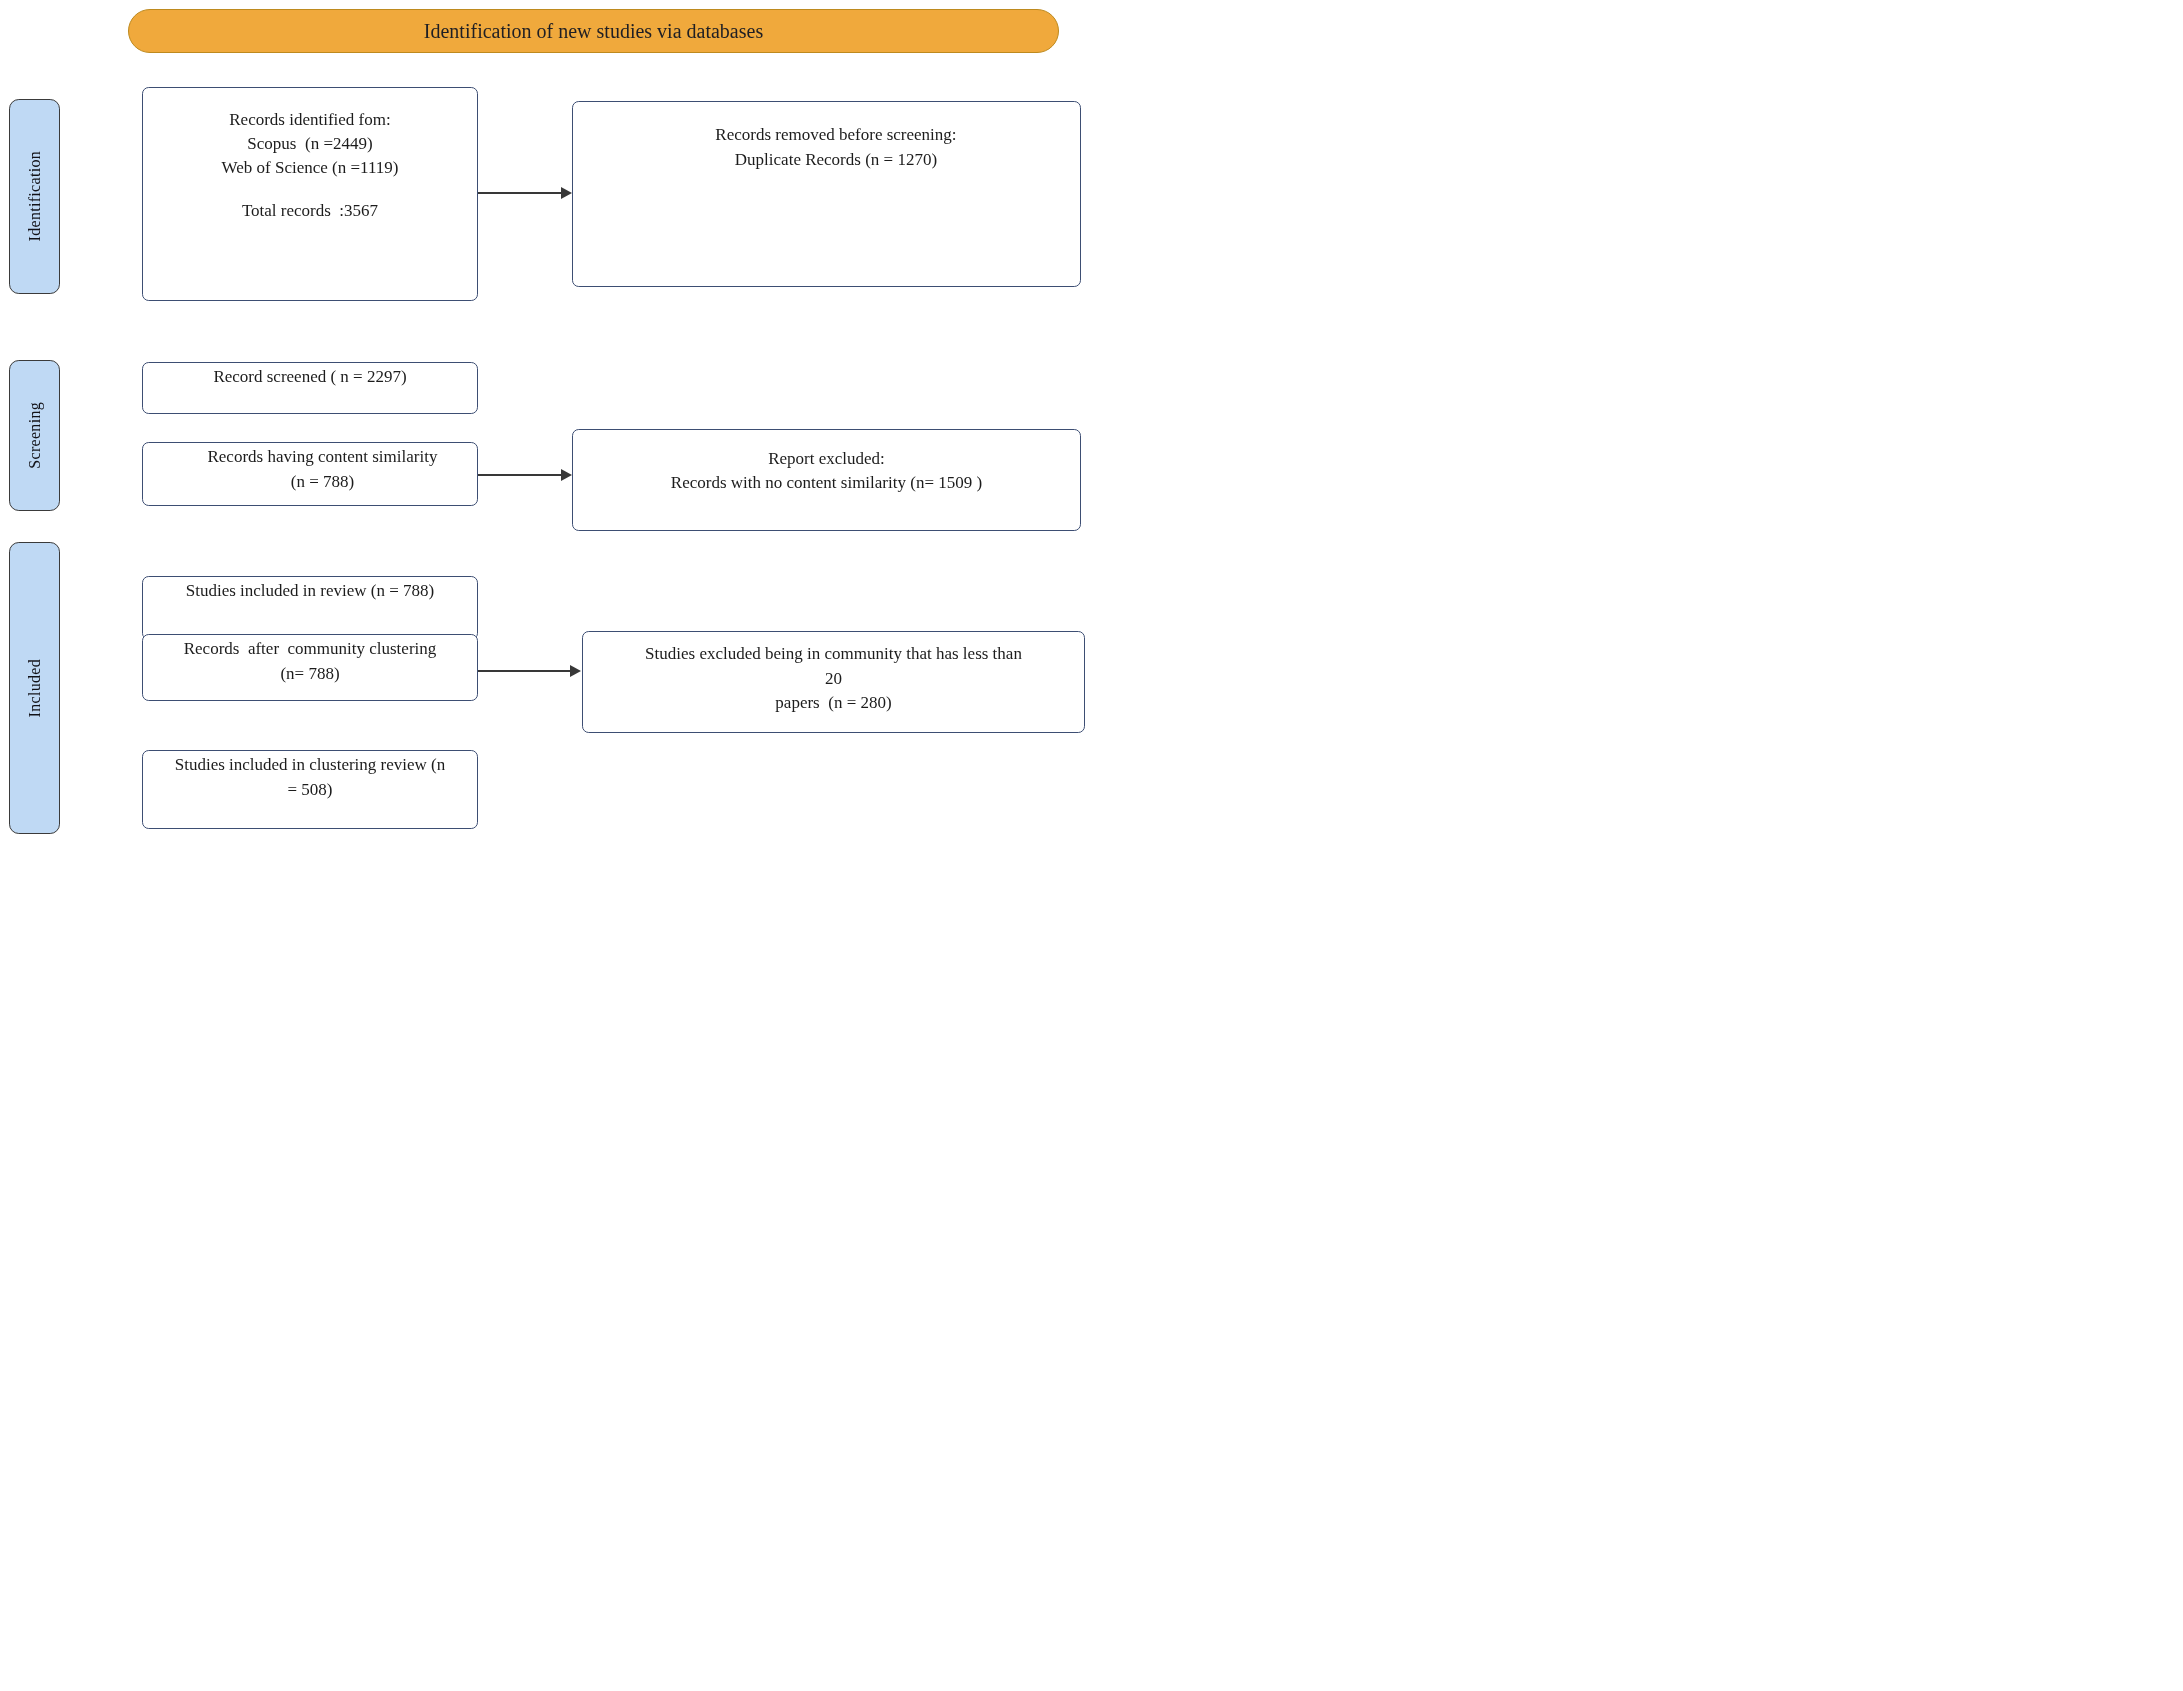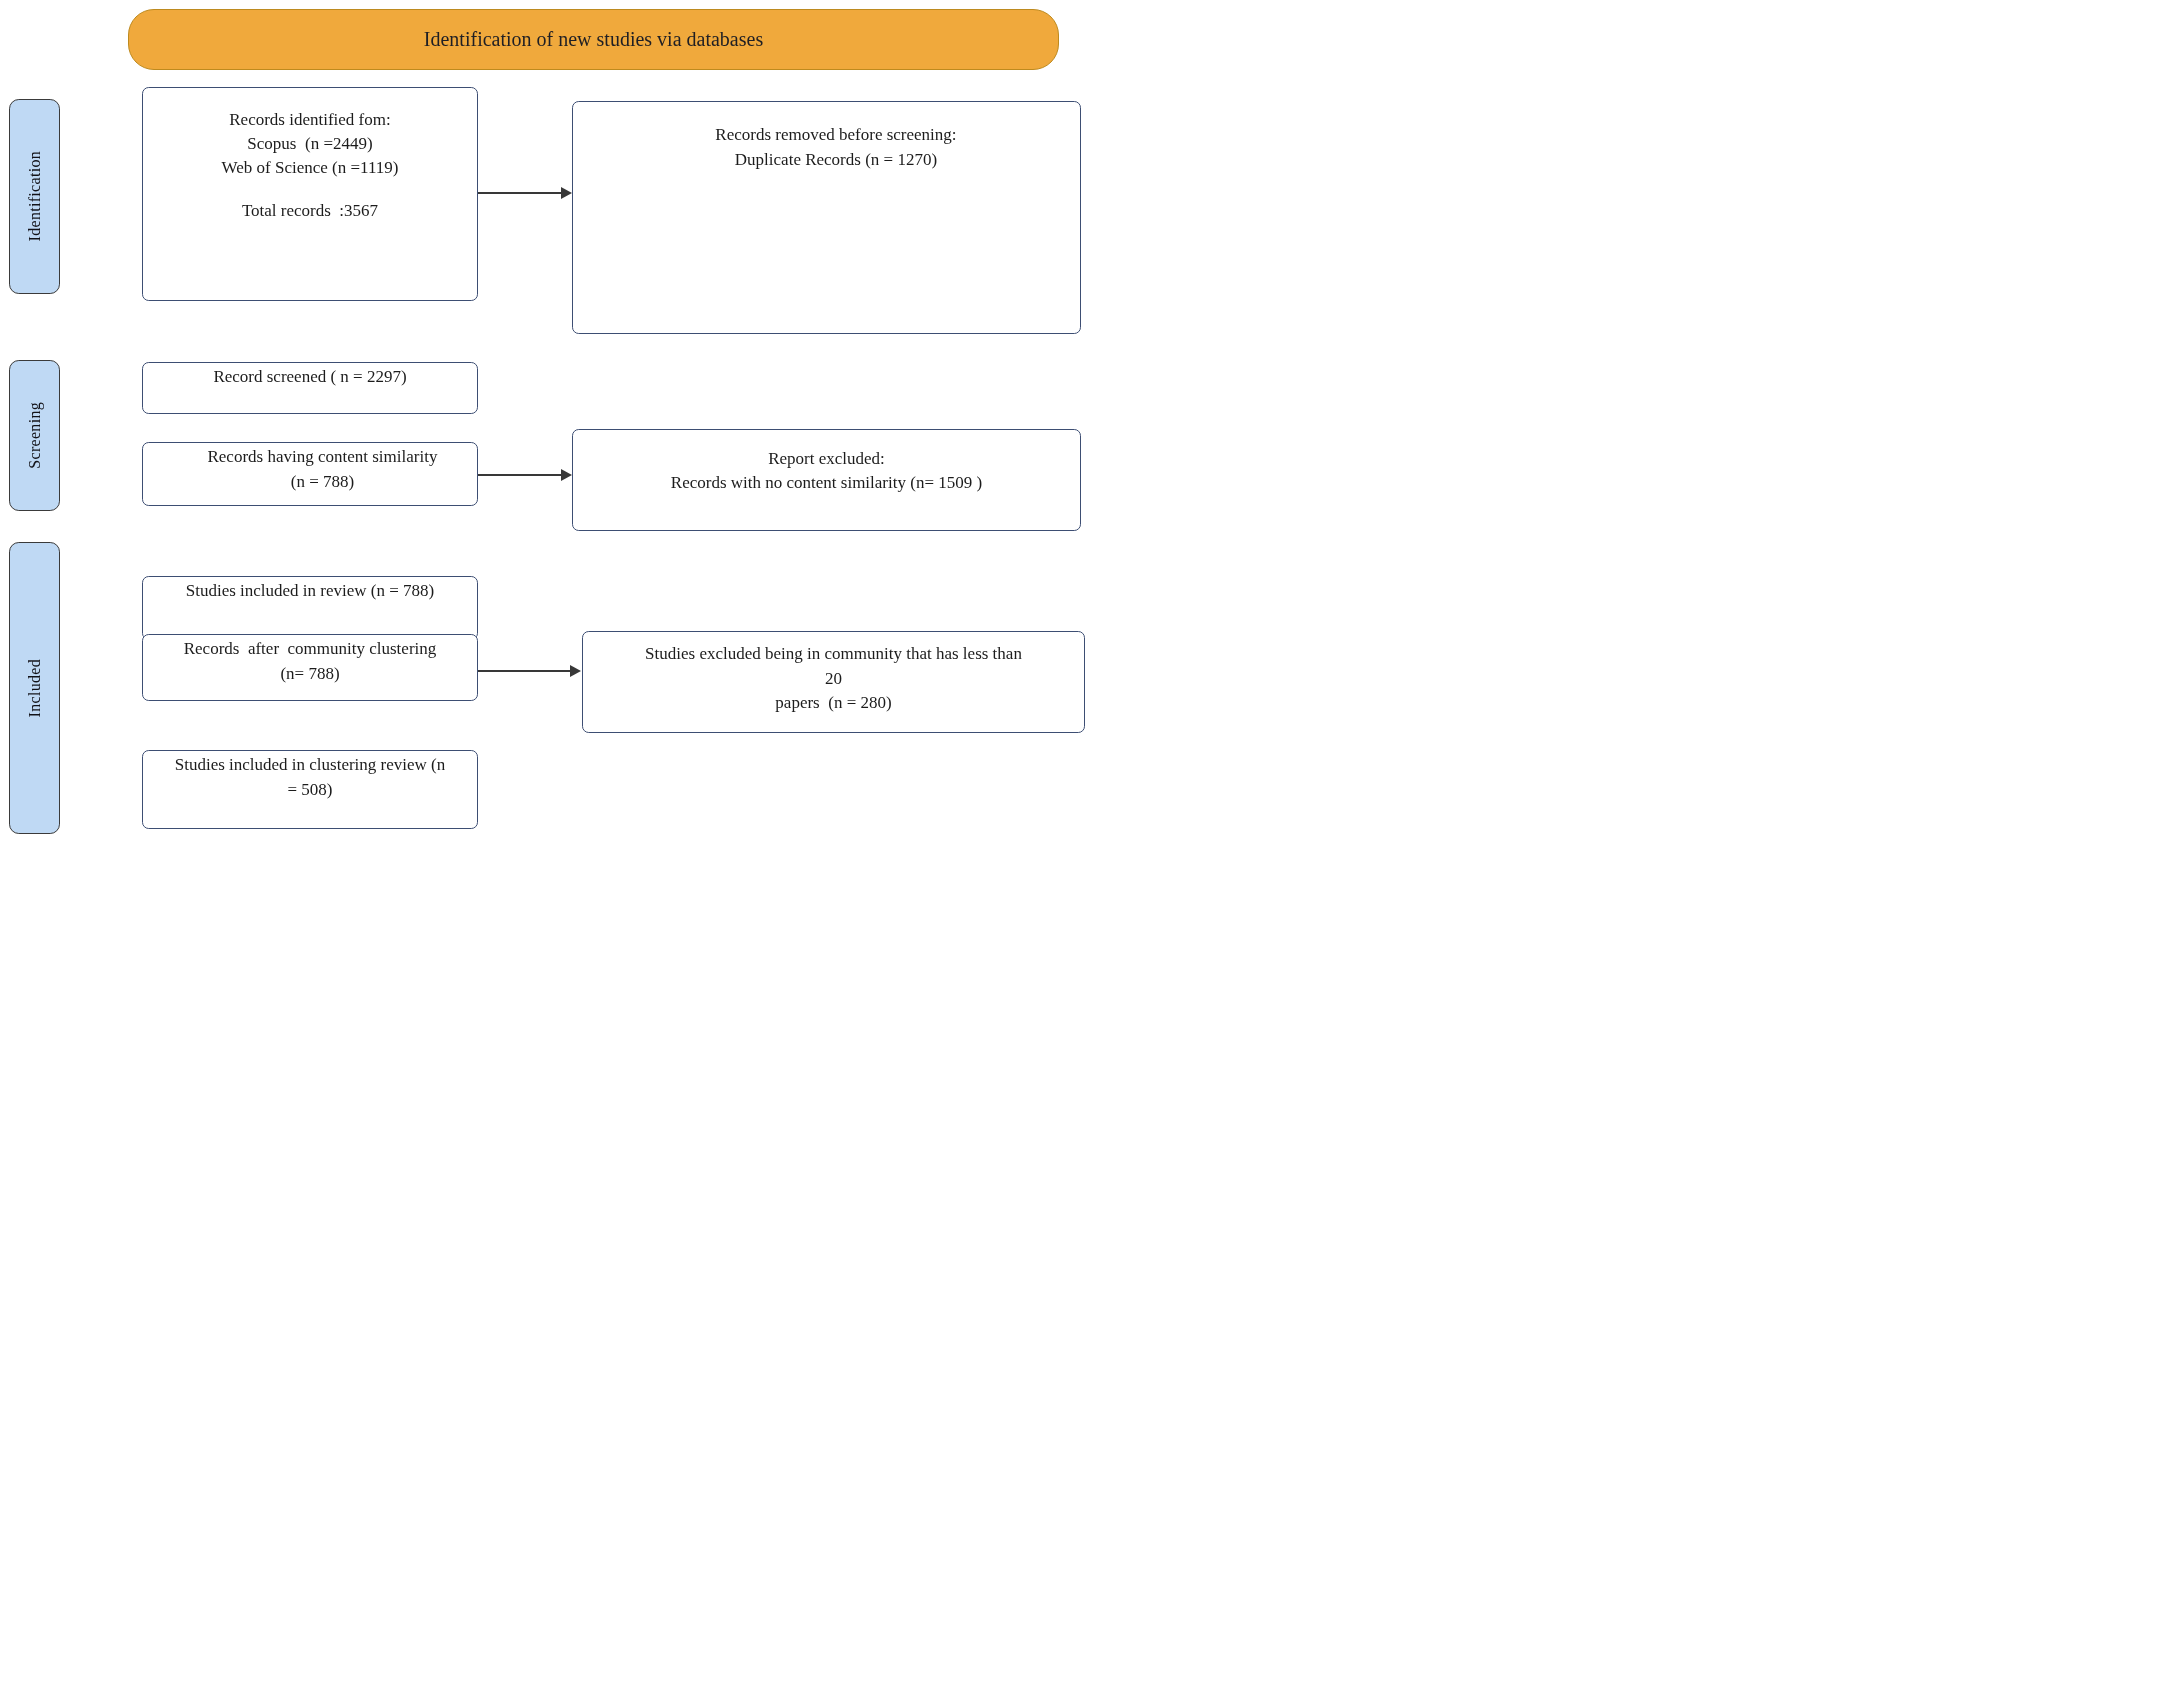--- a/index.html
+++ b/index.html
@@ -6,21 +6,21 @@
   body { background: #ffffff; font-family: "Liberation Serif", "DejaVu Serif", serif; }
   #canvas {
     position: relative;
     width: 1092px;
     height: 846px;
     background: #ffffff;
     overflow: hidden;
   }
   
   #banner {
-    position: absolute; left: 128px; top: 9.2px; width: 931px; height: 61px;
+    position: absolute; left: 128px; top: 9.2px; width: 931px; height: 44px;
     background: #F0A93C;
     border: 1.8px solid #BE8A1E;
     border-radius: 26px;
     display: flex; align-items: center; justify-content: center;
     font-size: 20px; color: #1f1f24;
   }
   
   .tab {
     position: absolute; left: 9.2px; width: 51px;
     background: #BFD9F4;
@@ -45,21 +45,21 @@
     display: flex; flex-direction: column;
     align-items: center; justify-content: flex-start;
     text-align: center;
     font-size: 17px; line-height: 24.4px; color: #1c1c1c;
     padding: 2.4px 6.1px;
   }
   .box.top-align { justify-content: flex-start; }
   .line { white-space: pre-wrap; min-height: 24.4px; width: 100%; }
   .line:empty { min-height: 18.3px; height: 18.3px; }
   #box-identified        { left: 142px; top: 87px;  width: 336px; height: 214px; padding-top: 19.5px; }
-  #box-removed           { left: 572px; top: 101px;  width: 509px; height: 233px; padding-top: 21.4px; padding-left: 25px; }
+  #box-removed           { left: 572px; top: 101px;  width: 509px; height: 186px; padding-top: 21.4px; padding-left: 25px; }
   #box-screened          { left: 142px; top: 362px;  width: 336px; height: 52px;  }
   #box-similarity        { left: 142px; top: 442px;  width: 336px; height: 64px; padding-left: 31px; }
   #box-report-excluded   { left: 572px; top: 429px;  width: 509px; height: 102px; padding-top: 16.5px; }
   #box-included-review   { left: 142px; top: 576px;  width: 336px; height: 64px;  }
   #box-community         { left: 142px; top: 634px; width: 336px; height: 67px; }
   #box-excluded-community{ left: 582px; top: 631px; width: 503px; height: 102px; padding-top: 10.4px; }
   #box-clustering        { left: 142px; top: 750px; width: 336px; height: 79px; }
   
   .arrow { position: absolute; height: 0; }
   .arrow .shaft {

